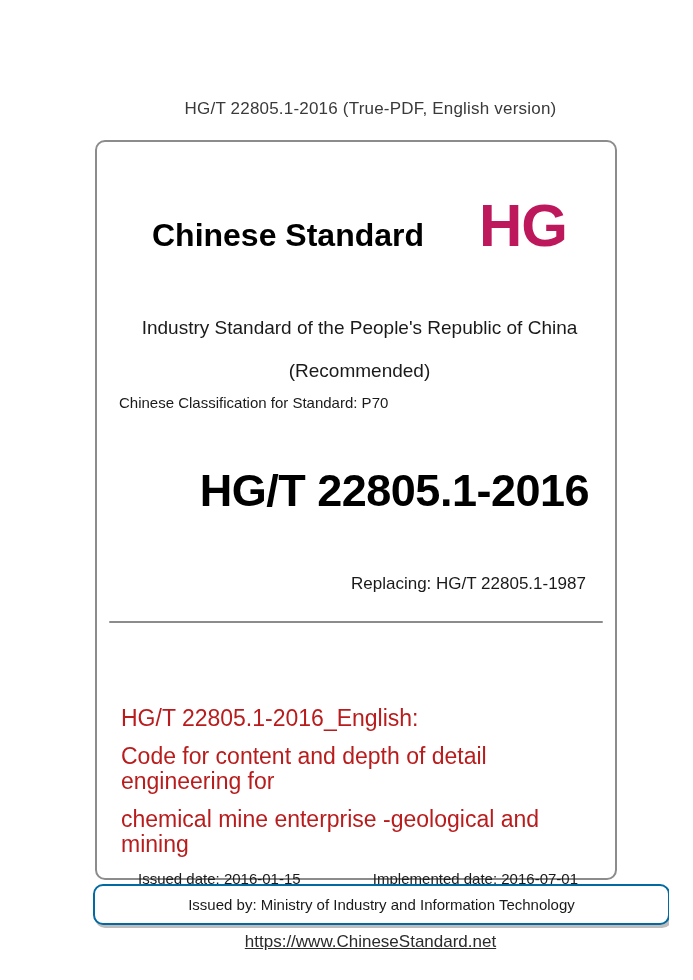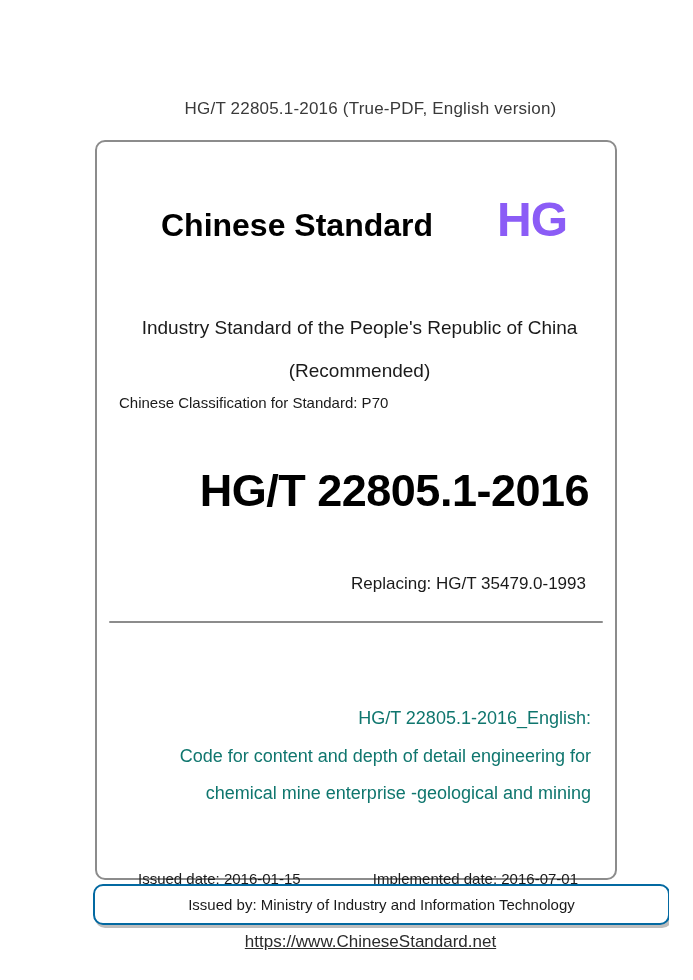--- a/index.html
+++ b/index.html
@@ -48,23 +48,23 @@
   }
   .brand-center {
     flex: 1;
     text-align: center;
     font-size: 32px;
     font-weight: bold;
     color: #000000;
     line-height: 1;
   }
   .brand-hg {
-    font-size: 48px;
+    font-size: 60px;
     font-weight: bold;
-    color: #8b5cf6;
+    color: #be185d;
     line-height: 1;
     padding-right: 24px;
     letter-spacing: -1px;
   }
 
   .subtitle-block {
     position: absolute;
     top: 146px;
     left: 0;
     right: 0;
@@ -108,24 +108,24 @@
     left: 0;
     right: 0;
     border-top: 2px solid #8c8c8c;
   }
 
   .en-title {
     position: absolute;
     top: 540px;
     left: 0;
     right: 0;
-    text-align: right;
-    font-size: 18px;
+    text-align: left;
+    font-size: 23px;
     line-height: 25.5px;
-    color: #0f766e;
+    color: #b91c1c;
   }
 
   .dates-row {
     position: absolute;
     top: 704px;
     left: 17px;
     right: 13px;
     display: flex;
     justify-content: space-between;
     font-size: 15px;
@@ -178,21 +178,21 @@
 
     <div class="subtitle-block">
       <div>Industry Standard of the People's Republic of China</div>
       <div>(Recommended)</div>
     </div>
 
     <div class="classification">Chinese Classification for Standard: P70</div>
 
     <div class="std-number">HG/T 22805.1-2016</div>
 
-    <div class="replacing">Replacing: HG/T 35479.0-1993</div>
+    <div class="replacing">Replacing: HG/T 22805.1-1987</div>
 
     <div class="divider"></div>
 
     <div class="en-title">
       <div>HG/T 22805.1-2016_English:</div>
       <div>Code for content and depth of detail engineering for</div>
       <div>chemical mine enterprise -geological and mining</div>
     </div>
 
     <div class="dates-row">

